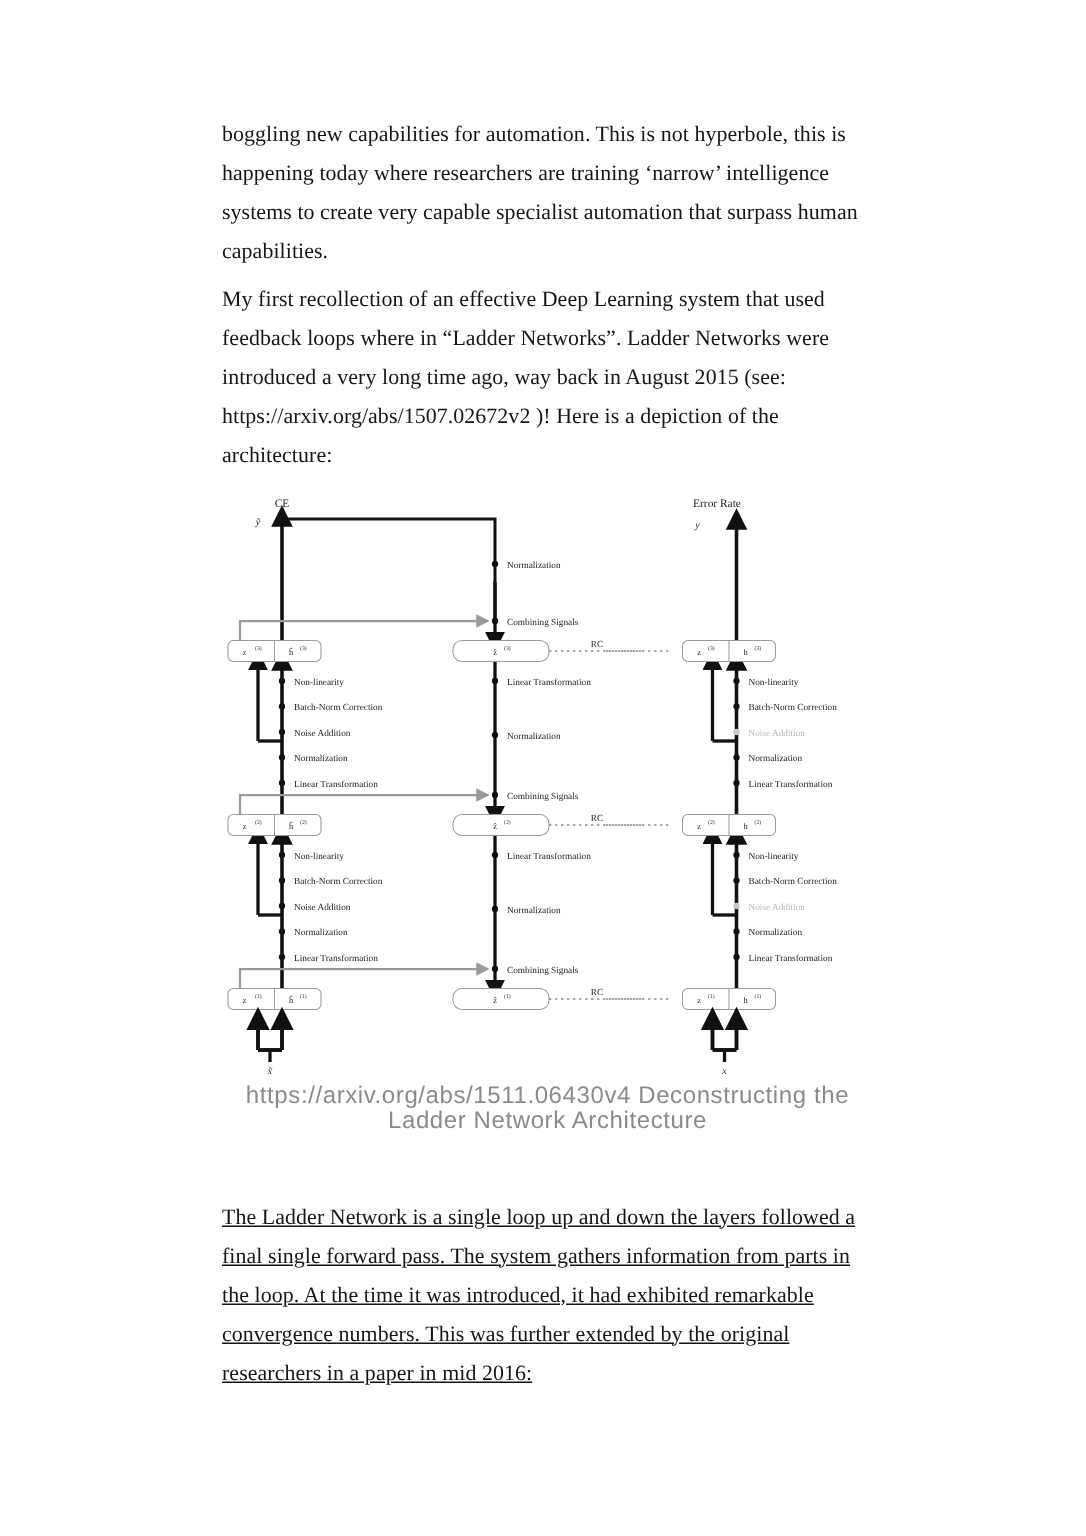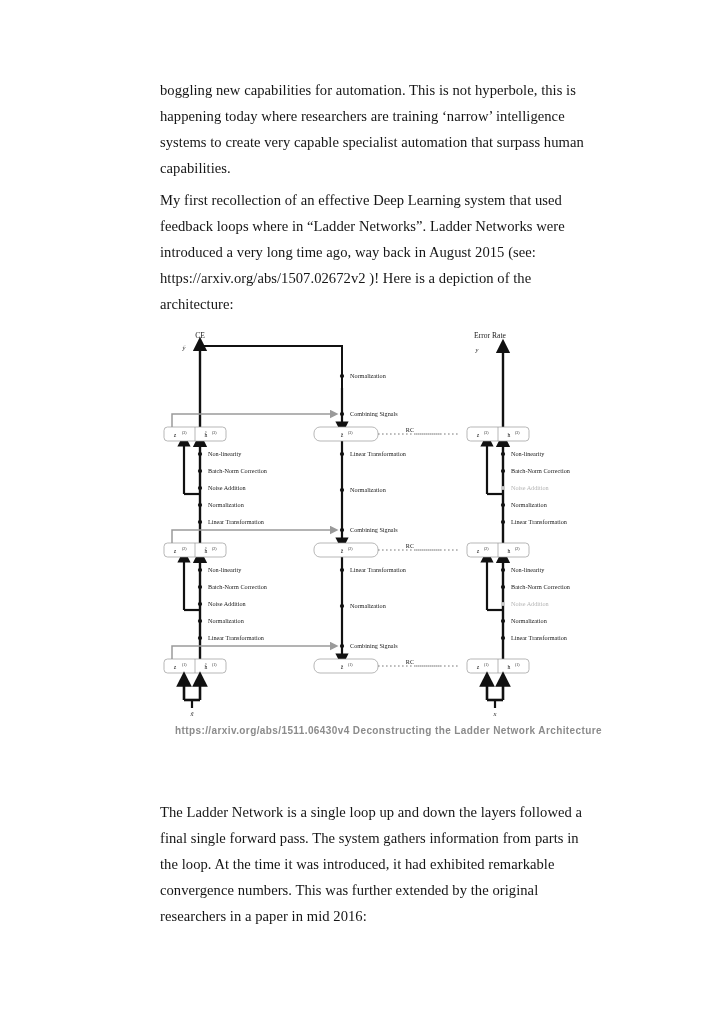--- a/index.html
+++ b/index.html
@@ -2,46 +2,46 @@
 <html><head>
 <meta charset="utf-8">
 <style>
   html,body{margin:0;padding:0;}
   body{
     width:724px;height:1024px;background:#ffffff;
     font-family:"Liberation Serif",serif;
     color:#111;
     position:relative;overflow:hidden;
   }
-  .page{position:absolute;inset:0;margin-left:12px;}
+  .page{position:absolute;inset:0;}
 
   
   .prose{
     position:absolute;
     left:148px; width:426px;
     font-family:"Liberation Serif",serif;
     font-size:14.6px;
     line-height:26px;
     color:#151515;
     text-align:left;
     letter-spacing:0.05px;
   }
   #para-1{top:62px;}
   #para-2{top:172px;}
-  #para-3{top:784px;}
+  #para-3{top:784px;text-decoration:underline;}
 
   
   .figure{position:absolute;left:0;top:318px;width:724px;height:440px;padding-left:44px;}
   .fig-canvas{position:absolute;left:0;top:0;width:724px;height:400px;}
   .fig-caption{
     position:absolute;left:140px;top:404px;width:450px;
-    text-align:right;
+    text-align:center;
     font-family:"Liberation Sans",sans-serif;
-    font-size:10px;line-height:17px;
-    color:#8b8b8b;letter-spacing:0.4px;font-weight:bold;
+    font-size:16px;line-height:17px;
+    color:#8b8b8b;letter-spacing:0.4px;
   }
   svg{display:block;}
   .lbl{font-family:"Liberation Serif",serif;font-size:6.2px;fill:#1a1a1a;}
   .lbl-dim{font-family:"Liberation Serif",serif;font-size:6.2px;fill:#b5b5b5;}
   .lbl-rc{font-family:"Liberation Serif",serif;font-size:6.2px;fill:#1a1a1a;}
   .lbl-top{font-family:"Liberation Serif",serif;font-size:7.6px;fill:#1a1a1a;}
   .nodetxt{font-family:"Liberation Serif",serif;font-size:5.6px;fill:#1a1a1a;}
   .nodesup{font-family:"Liberation Serif",serif;font-size:3.8px;fill:#1a1a1a;}
   .axlab{font-family:"Liberation Serif",serif;font-size:6.6px;fill:#1a1a1a;font-style:italic;}
   .boxr{fill:#ffffff;stroke:#9a9a9a;stroke-width:0.7;}

